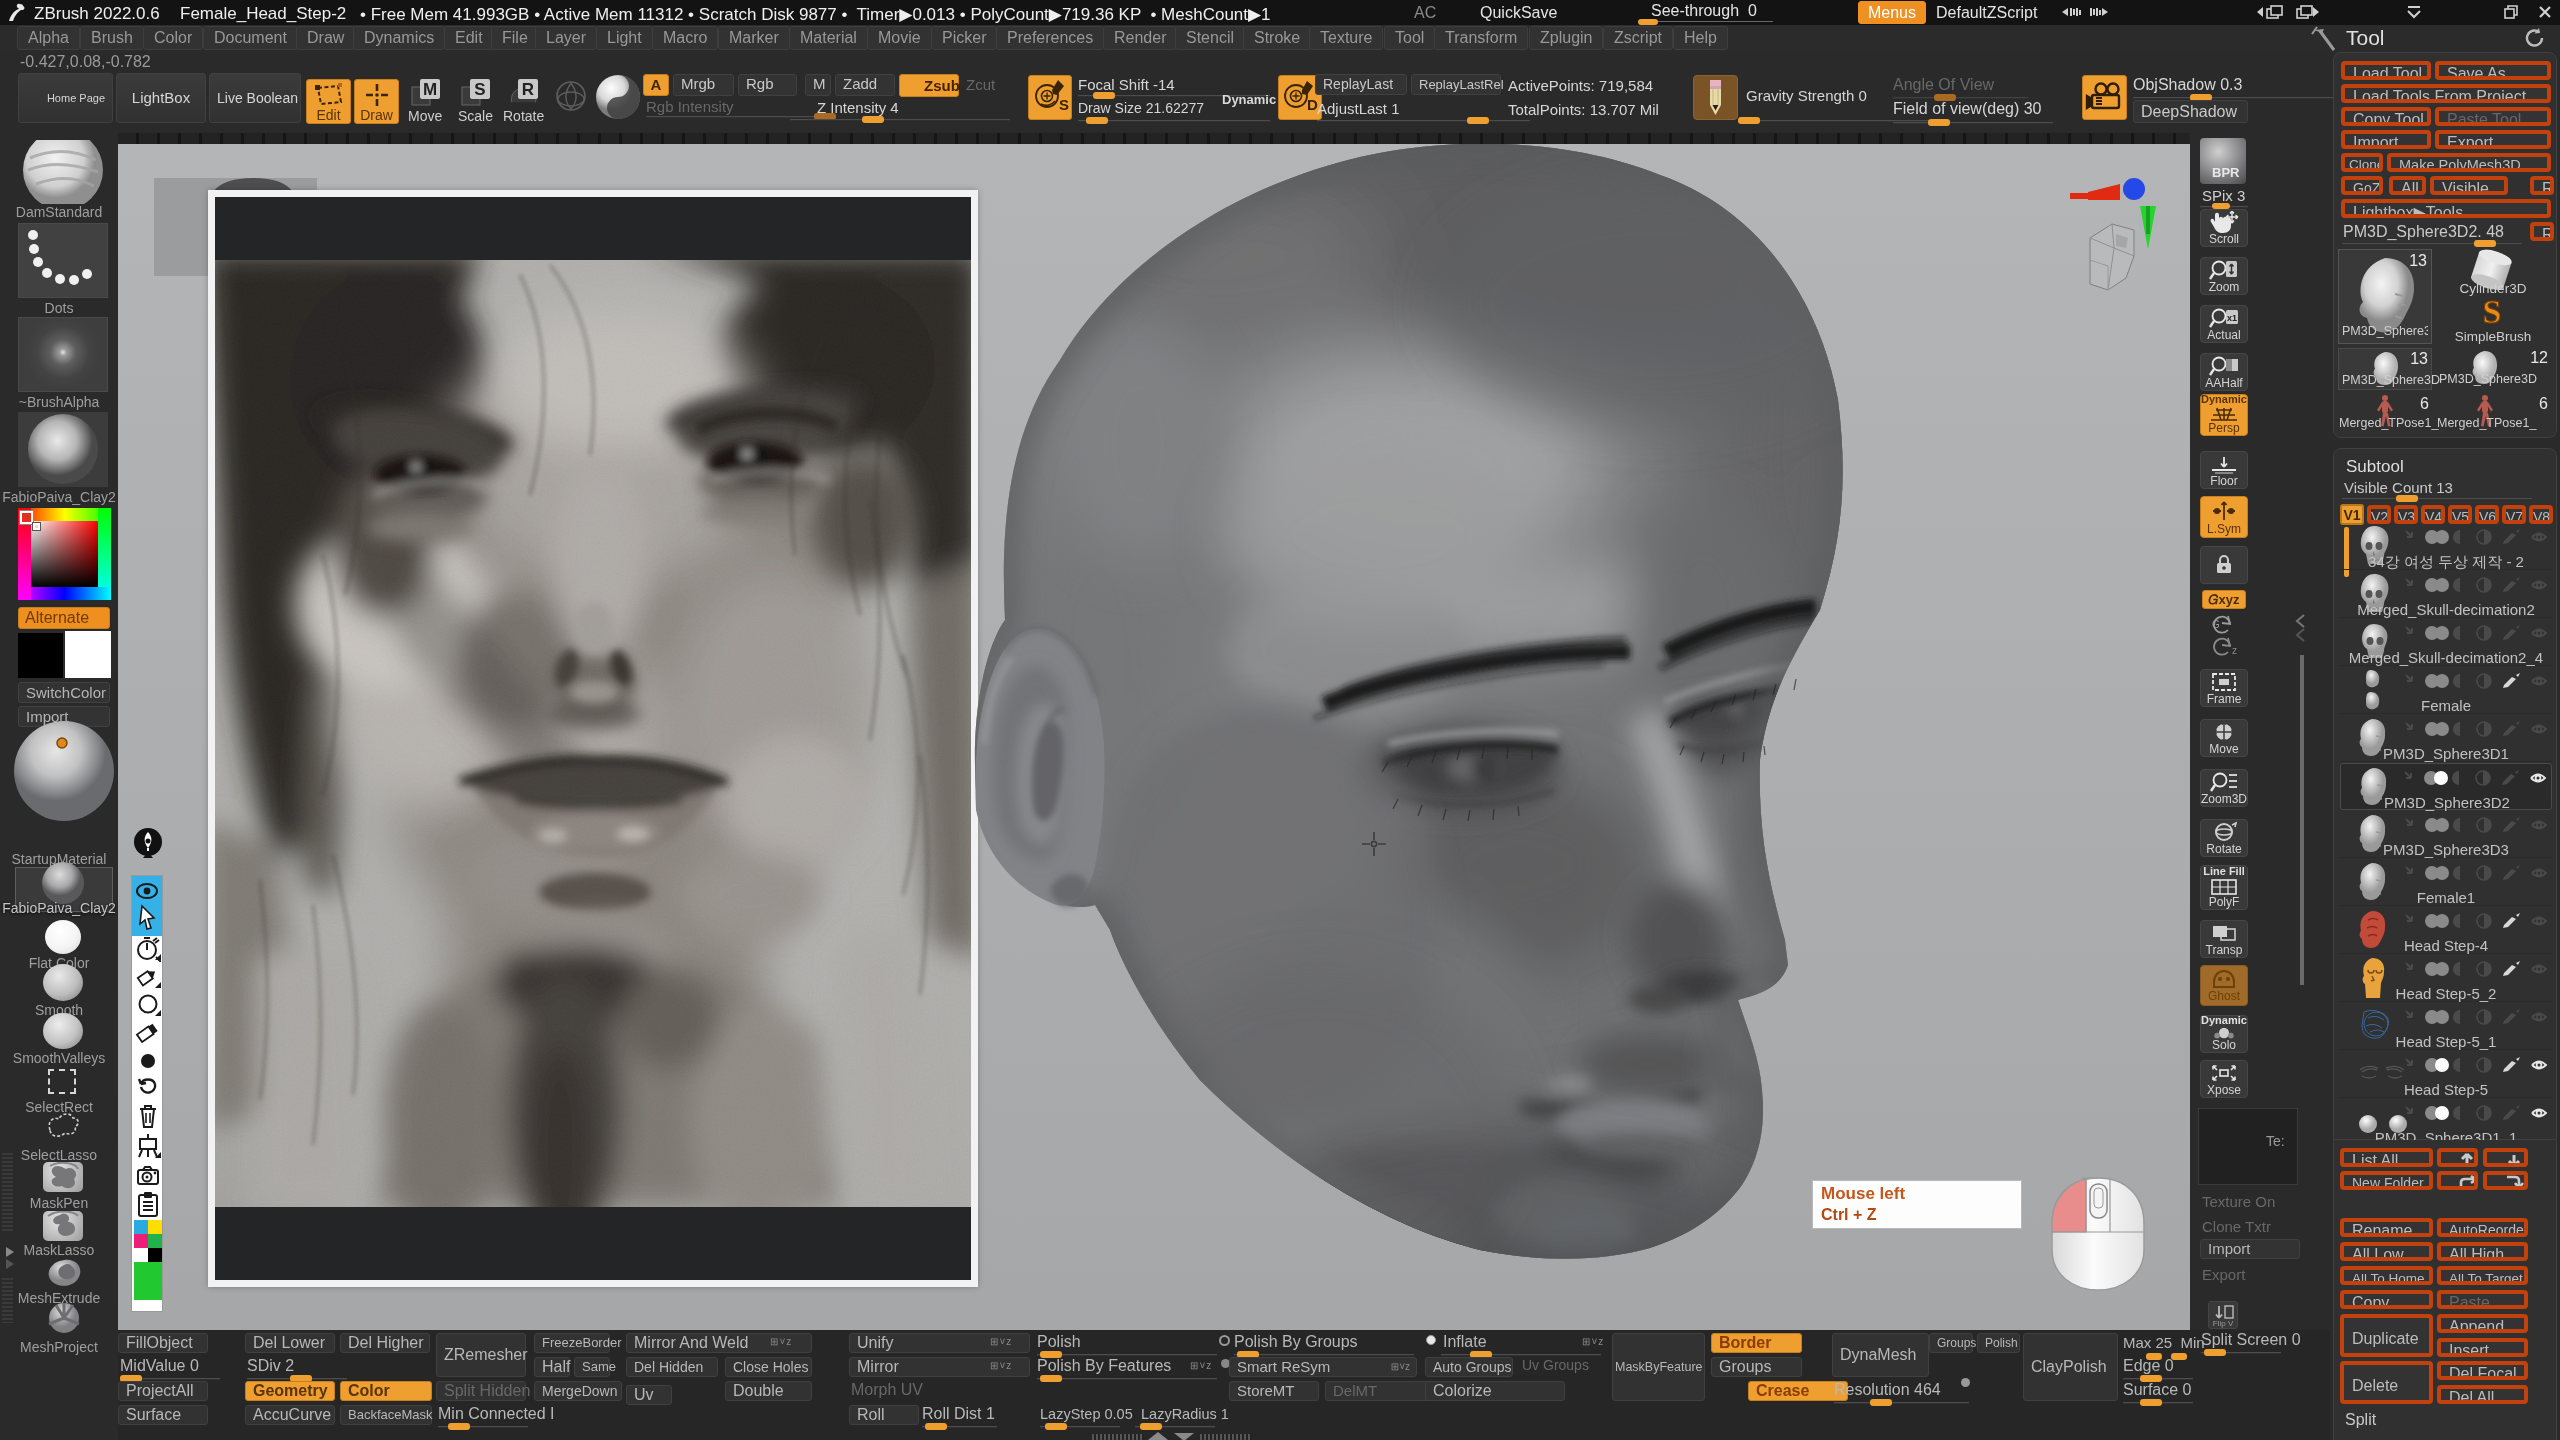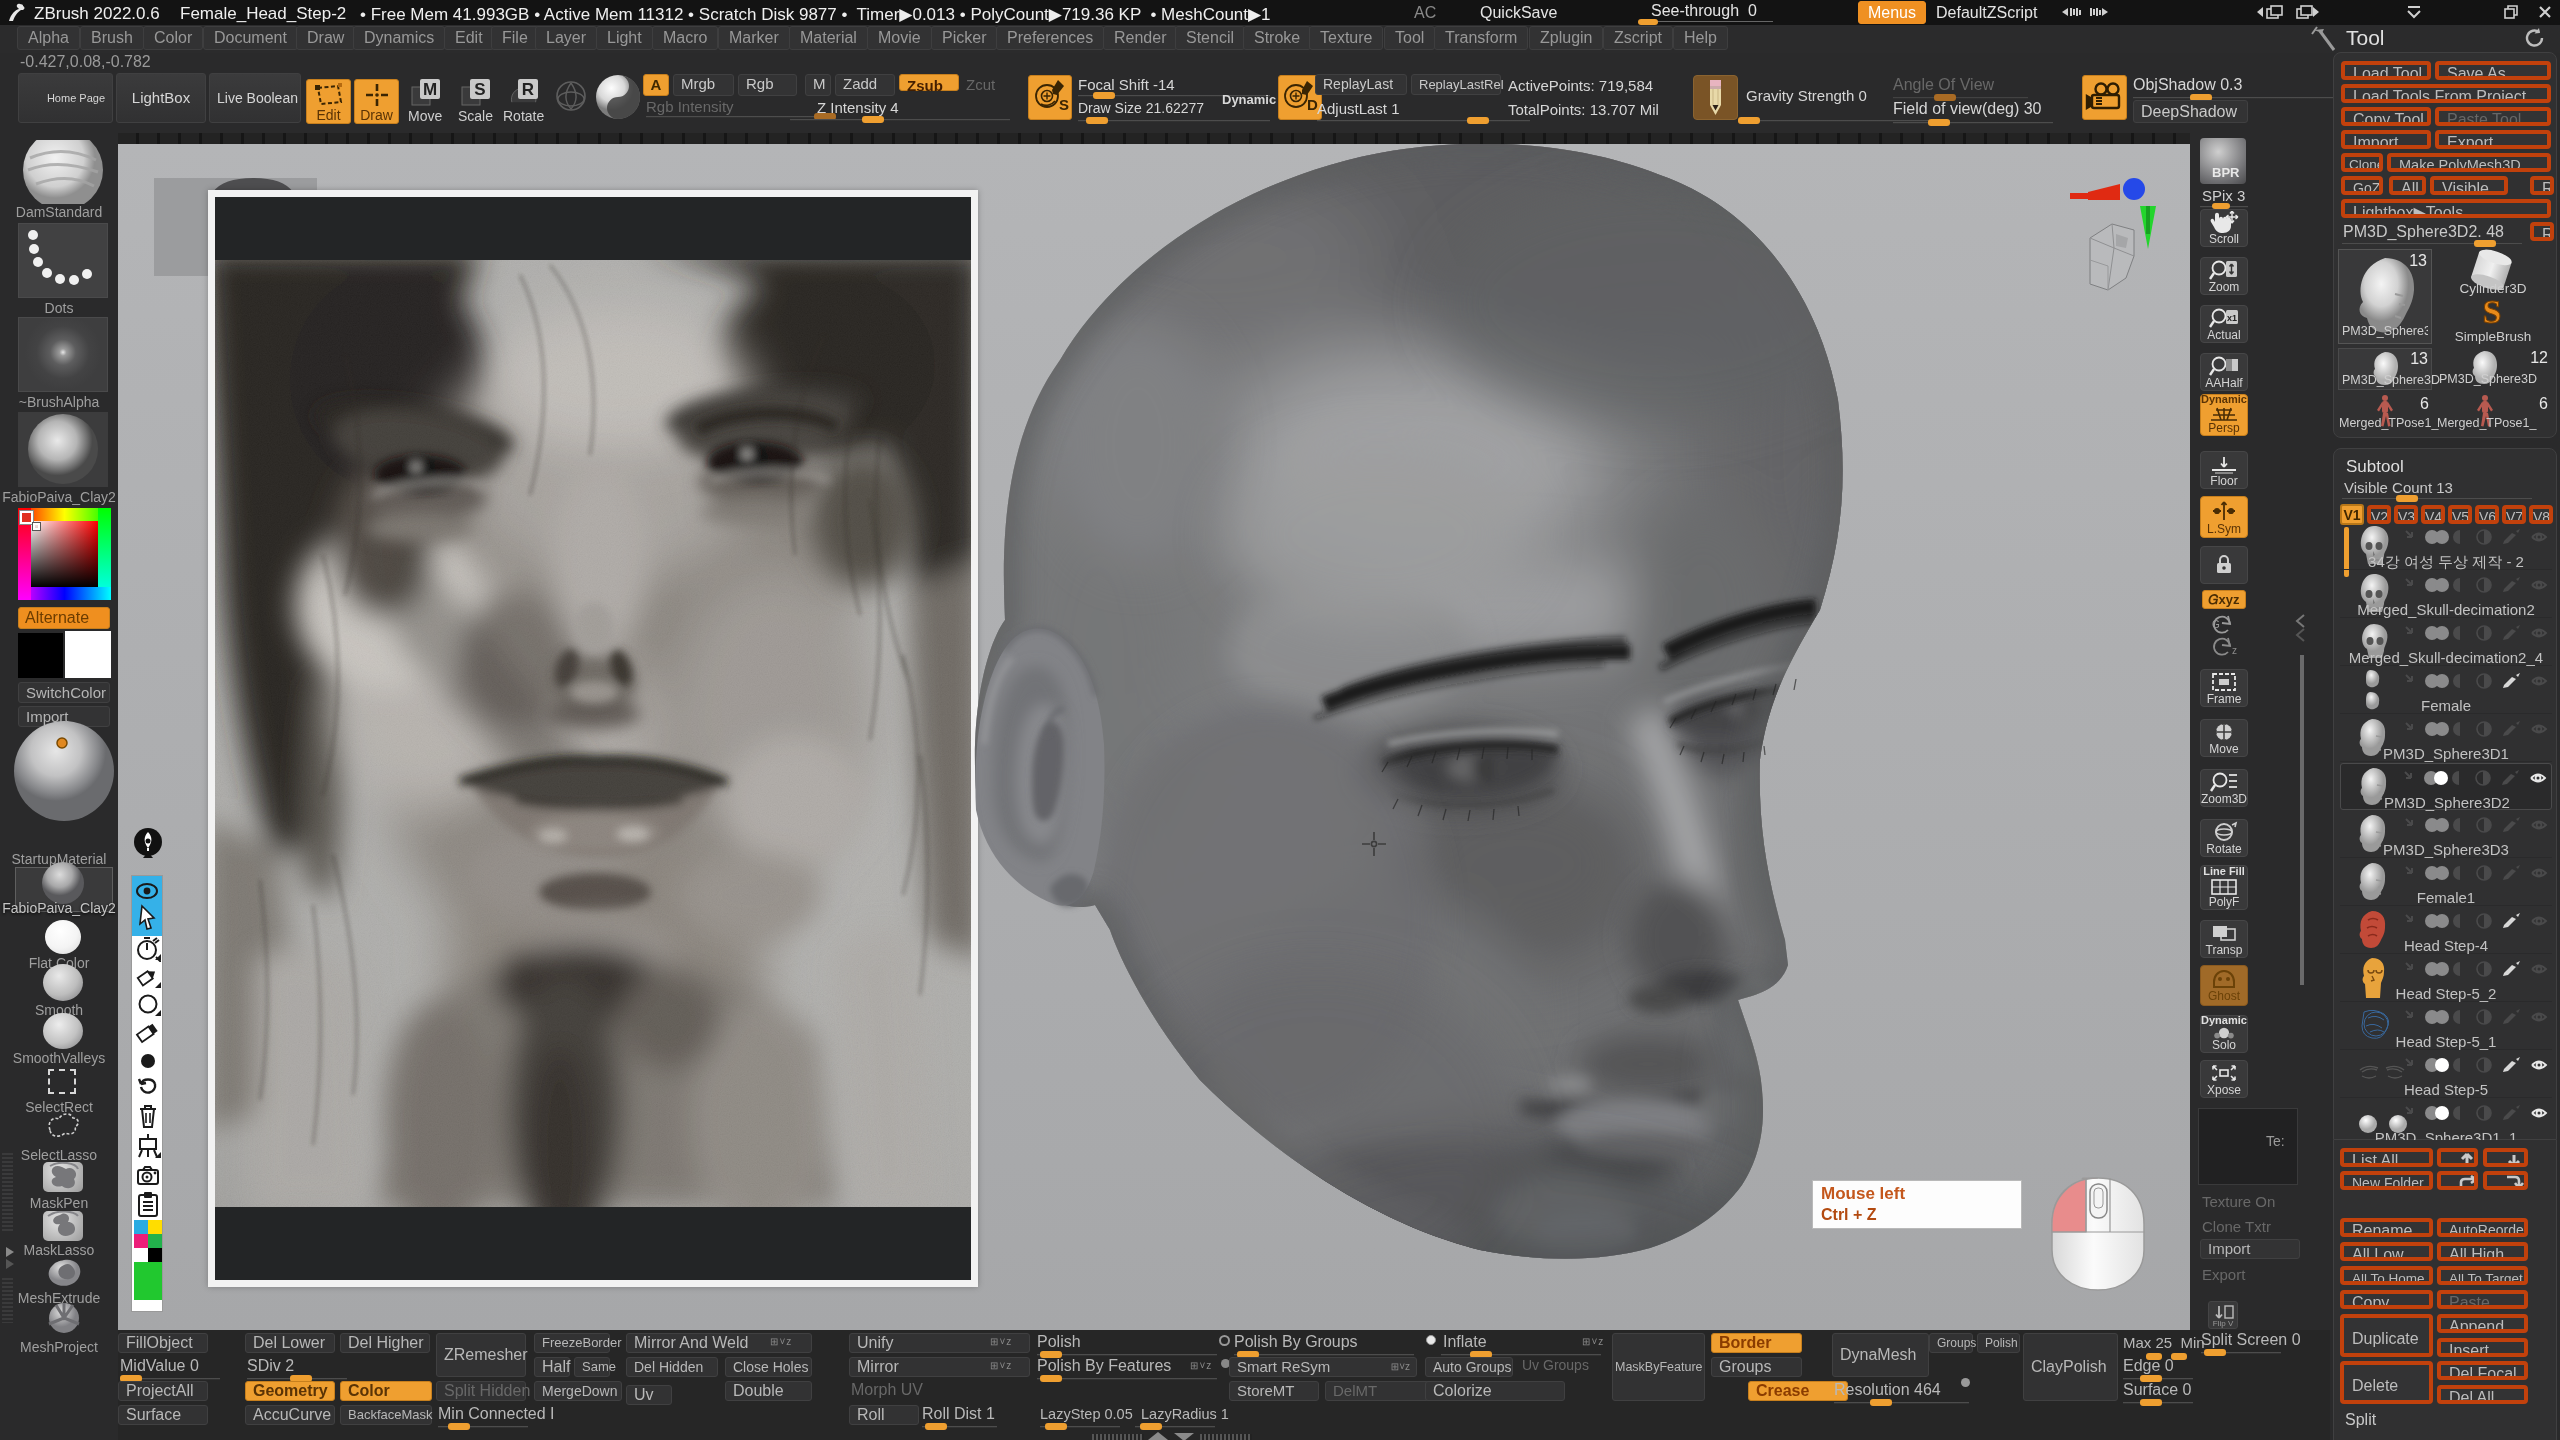--- a/index.html
+++ b/index.html
@@ -170,21 +170,21 @@
           </radialGradient>
         </defs>
         <circle cx="23" cy="23" r="22" fill="url(#sphg)"></circle>
         <path d="M23 1 a22 22 0 0 1 0 44 a11 11 0 0 1 0-22 a11 11 0 0 0 0-22" fill="#3f3f3f" opacity="0.85"></path>
       </svg>
 <div class="obtn" style="left:643px;top:74px;width:26px;height:22px;font-size:15px;line-height:20px;font-weight:bold">A</div>
 <div class="btn" style="left:673px;top:74px;width:61px;height:22px;font-size:15px;color:#c9c9c9">Mrgb</div>
 <div class="btn" style="left:738px;top:74px;width:59px;height:22px;font-size:15px;color:#c9c9c9">Rgb</div>
 <div class="btn" style="left:805px;top:74px;width:26px;height:22px;font-size:15px;color:#c9c9c9">M</div>
 <div class="btn" style="left:835px;top:74px;width:60px;height:22px;font-size:15px;color:#c9c9c9">Zadd</div>
-<div class="obtn" style="left:899px;top:74px;width:60px;height:17px;font-size:15px;line-height:21px;text-align:left;padding:0 7px;color:#441f00;font-weight:bold">Zsub</div>
+<div class="obtn" style="left:899px;top:74px;width:60px;height:23px;font-size:15px;line-height:21px;text-align:left;padding:0 24px;color:#441f00;font-weight:bold">Zsub</div>
 <div class="lbl dim" style="left:966px;top:76px;font-size:15px">Zcut</div>
 <div class="lbl dim" style="left:646px;top:98px;font-size:15px">Rgb Intensity</div>
 <div class="sline" style="left:646px;top:116px;width:180px"></div>
 <div class="shandle" style="left:814px;top:113px;background:#a96b24"></div>
 <div class="lbl" style="left:817px;top:99px;color:#d6d6d6;font-size:15px">Z Intensity 4</div>
 <div class="sline" style="left:790px;top:119px;width:220px"></div>
 <div class="shandle" style="left:862px;top:116px"></div>
 <div class="obtn" style="left:1028px;top:75px;width:44px;height:45px"><svg width="40" height="41" viewBox="0 0 40 41">
           <circle cx="17" cy="20" r="11" fill="none" stroke="#3a2503" stroke-width="1.8"></circle>
           <circle cx="17" cy="20" r="5.5" fill="none" stroke="#3a2503" stroke-width="1.6"></circle>

